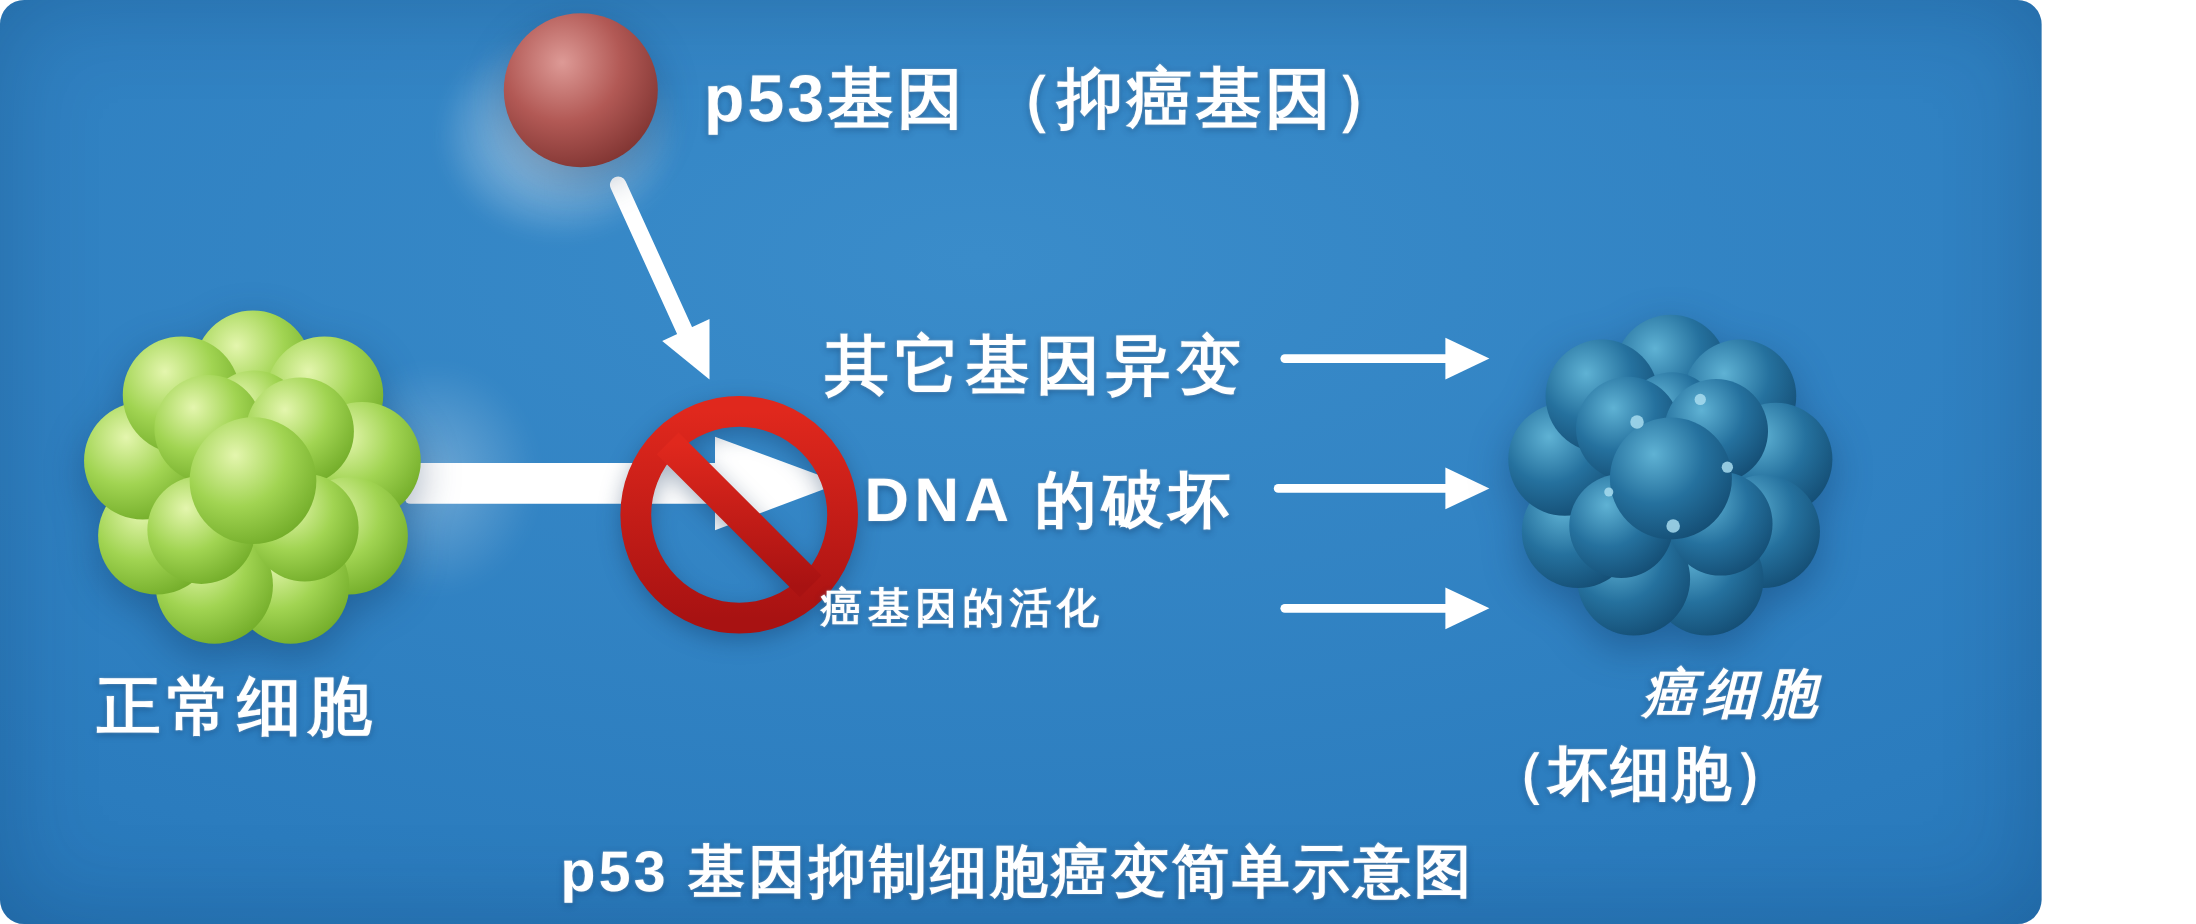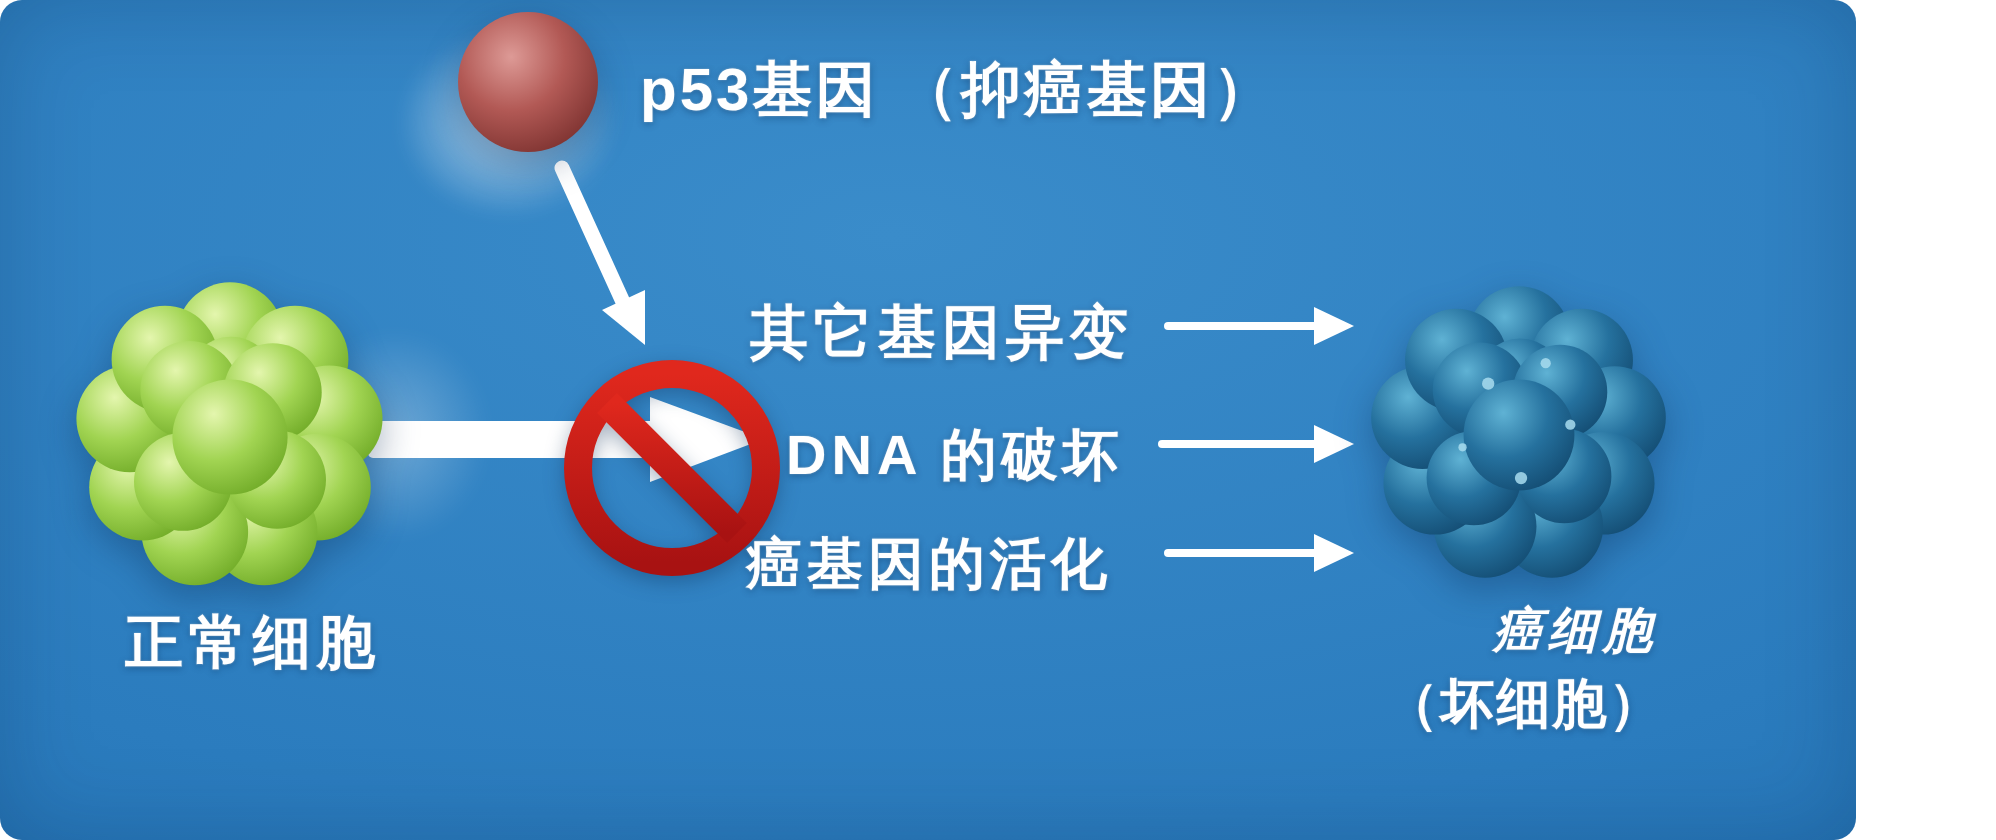--- a/index.html
+++ b/index.html
@@ -29,24 +29,24 @@
     position: absolute;
     border-radius: 50%;
     background: radial-gradient(closest-side, rgba(255,255,255,0.85), rgba(255,255,255,0));
     filter: blur(8px);
     pointer-events: none;
   }
   .cell-svg { filter: drop-shadow(0 12px 18px rgba(8, 40, 80, 0.35)); }
   #p53-label       { left: 640px;  top: 50px;  font-size: 60px; letter-spacing: 3px; }
   #pathway-1       { left: 750px;  top: 294px; font-size: 58px; letter-spacing: 6px; }
   #pathway-2       { left: 786px;  top: 418px; font-size: 56px; letter-spacing: 5px; }
-  #pathway-3       { left: 746px;  top: 527px; font-size: 56px; letter-spacing: 5px; text-align: right; }
-  #normal-label    { left: 88px;   top: 604px; width: 330px; text-align: center; font-size: 58px; letter-spacing: 6px; }
+  #pathway-3       { left: 746px;  top: 527px; font-size: 38px; letter-spacing: 5px; text-align: right; }
+  #normal-label    { left: 88px;   top: 604px; width: 330px; text-align: left; font-size: 58px; letter-spacing: 6px; }
   #cancer-label    { left: 1388px; top: 598px; width: 270px; text-align: right; font-size: 49px; letter-spacing: 6px; font-style: italic; }
-  #cancer-sublabel { left: 1352px; top: 668px; width: 345px; text-align: center; font-size: 54px; letter-spacing: 2px; }
+  #cancer-sublabel { left: 1352px; top: 668px; width: 345px; text-align: left; font-size: 54px; letter-spacing: 2px; }
   #caption         { left: 380px;  top: 758px; width: 1090px; text-align: center; font-size: 52px; letter-spacing: 3px; }
 </style>
 </head>
 <body>
 
 <div id="stage">
 
   <div class="glow" style="left:398px; top:28px; width:220px; height:190px; opacity:.75;"></div>
   <div class="glow" style="left:300px; top:330px; width:190px; height:210px; opacity:.35;"></div>
 
@@ -163,14 +163,15 @@
 
   <div class="label" id="pathway-2">DNA 的破坏</div>
   <div class="label" id="pathway-1">其它基因异变</div>
   <div class="label" id="pathway-3">癌基因的活化</div>
 
   <div class="label" id="normal-label">正常细胞</div>
 
   <div class="label" id="cancer-label">癌细胞</div>
   <div class="label" id="cancer-sublabel">（坏细胞）</div>
 
+  <div class="label" id="caption">p53 基因抑制细胞癌变简单示意图</div>
 
 </div>
 
 </body></html>

